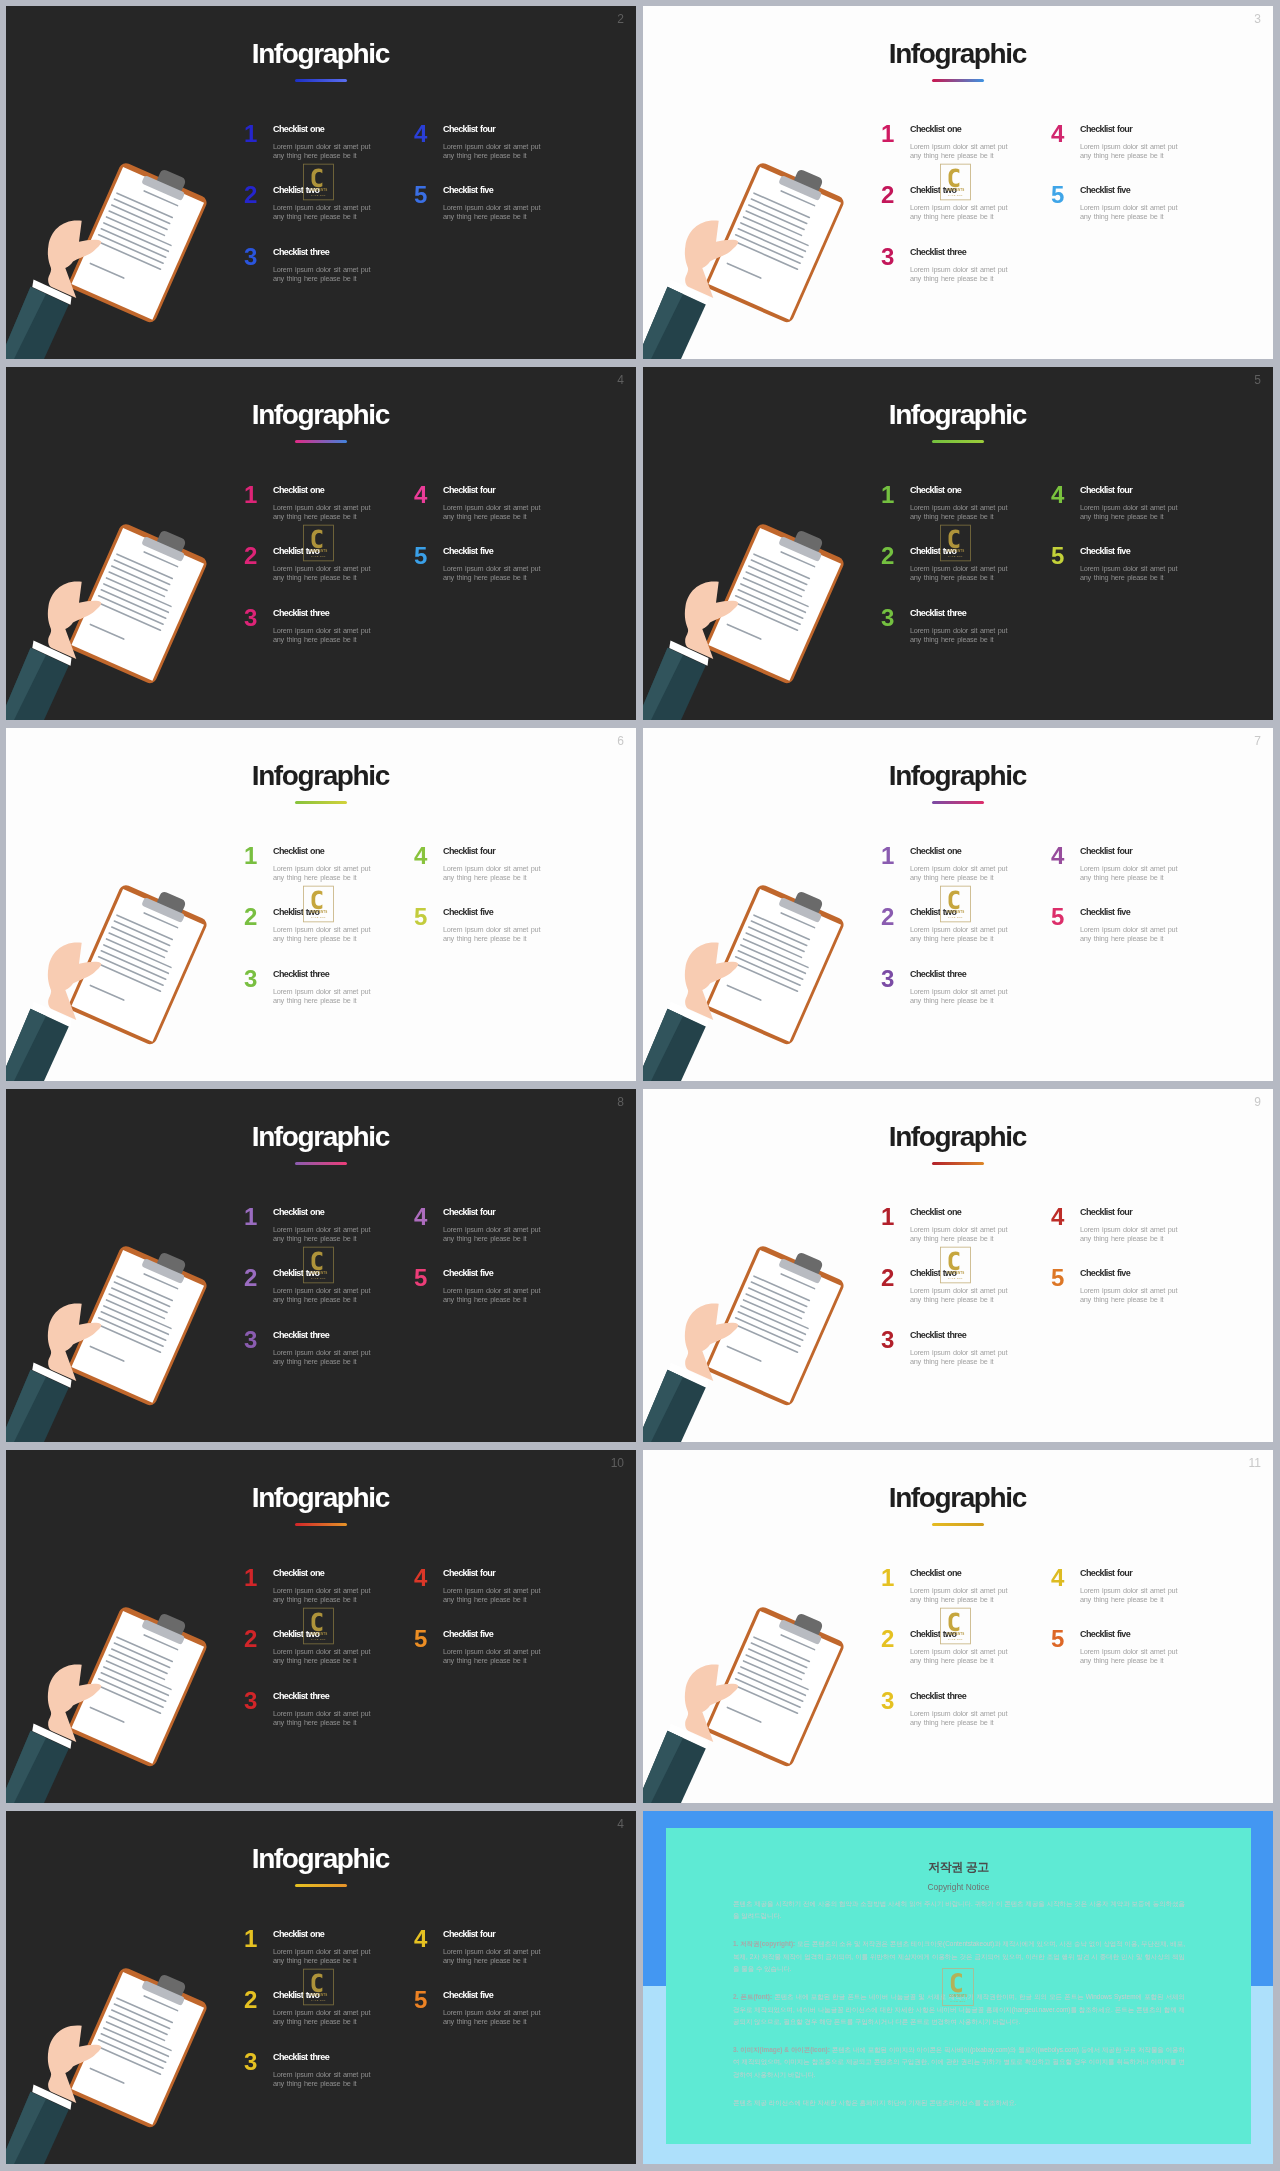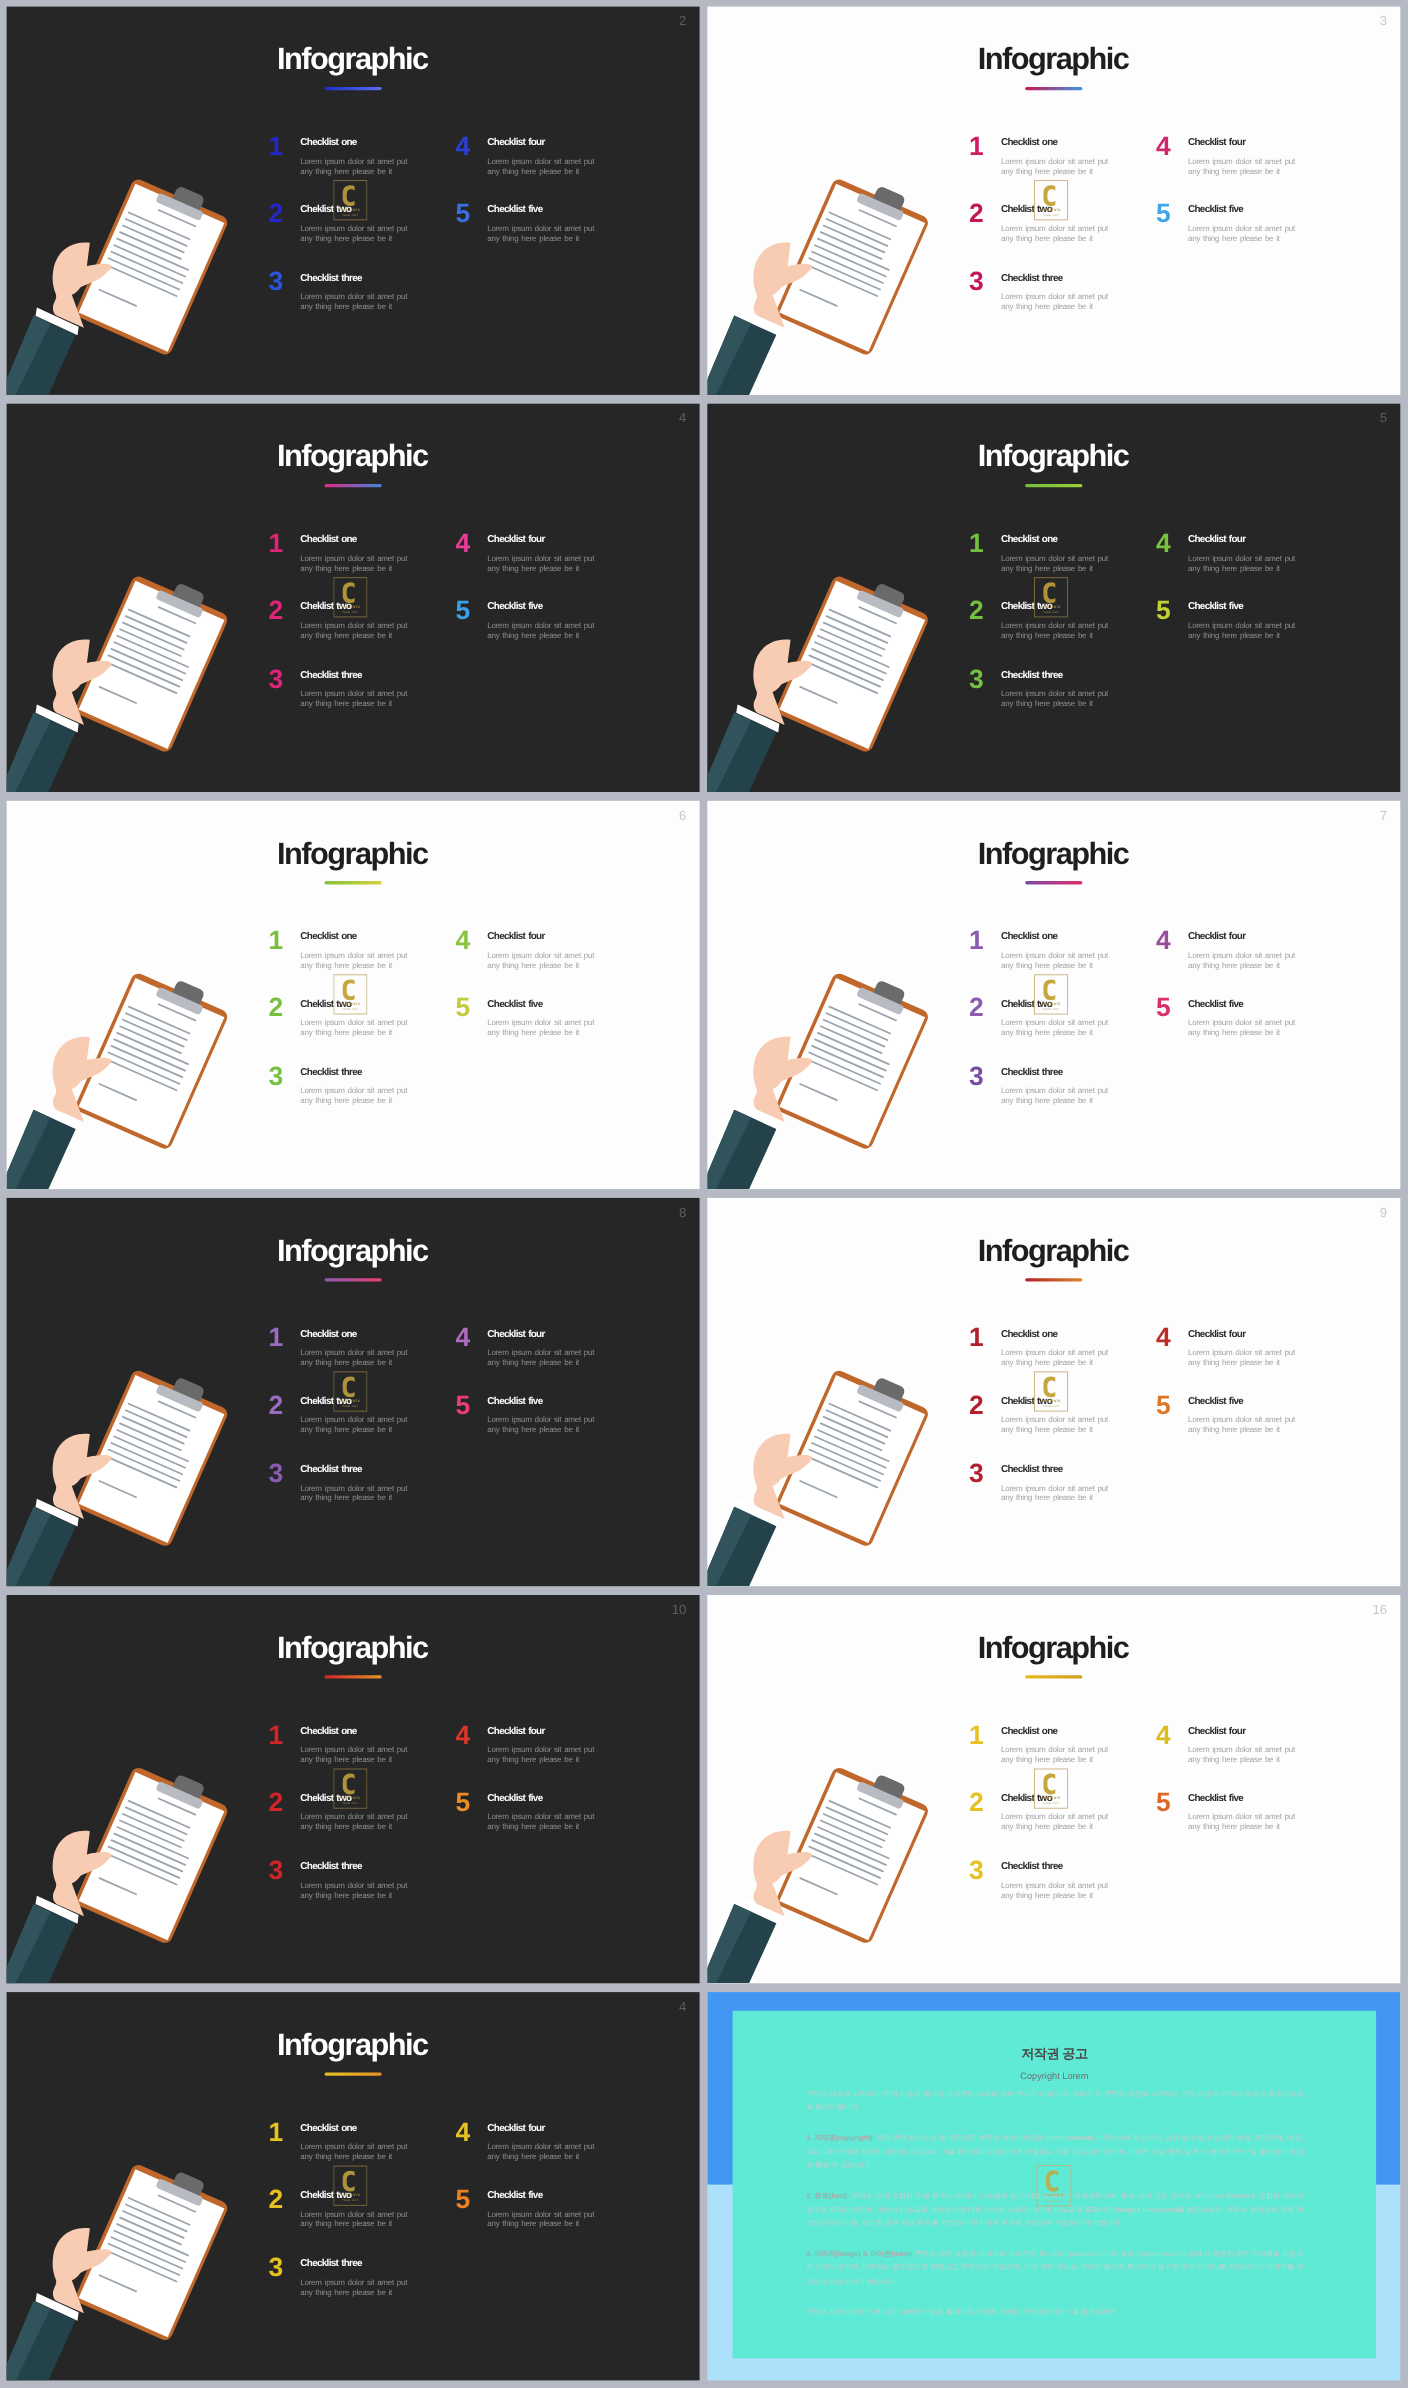--- a/index.html
+++ b/index.html
@@ -628,21 +628,21 @@
             <rect x="92" y="244.5" width="72" height="1.6" rx="0.8"></rect>
             <rect x="92" y="251" width="72" height="1.6" rx="0.8"></rect>
             <rect x="96" y="274" width="38" height="1.6" rx="0.8"></rect>
           </g>
           <rect x="124" y="159" width="27" height="17" rx="5" fill="#6a6a6a"></rect>
           <rect x="111" y="172" width="44" height="9" rx="3" fill="#b8bbc1"></rect>
         </g>
         <path d="M75.7 214.7 C 57 212.5, 45 224, 42.5 239 C 40.6 250.5, 43.2 257, 44.8 261.5 C 46.2 265.5, 42.6 269, 42.2 272.5 C 41.8 276.4, 43 279.5, 45.7 281.1 L 70.3 292 L 59.3 262 C 62 261, 65 258.5, 67 255.4 C 73 252, 84 249, 88.3 244.5 C 93.5 239.8, 96.5 237, 94.8 235.2 C 92.5 232.7, 82 233.5, 73 235.8 Z" fill="#f8ccb2"></path>
         <path d="M27.5 273.5 L65.5 291 L64.5 298.8 L26.3 281 Z" fill="#ffffff"></path>
       </svg>
-      <div class="pnum">16</div>
+      <div class="pnum">11</div>
       <div class="title">Infographic</div>
       <div class="uline" style="background: linear-gradient(90deg, rgb(229, 187, 34) 0%, rgb(209, 157, 30) 100%);"></div>
       <div class="it" style="left:238px;top:118px">
         <div class="num" style="color: rgb(229, 193, 34);">1</div>
         <div class="ih">Checklist one</div>
         <div class="ib">Lorem ipsum dolor sit amet put any thing here please be it</div>
       </div>
       <div class="it" style="left:238px;top:179px">
         <div class="num" style="color: rgb(229, 193, 34);">2</div>
         <div class="ih">Cheklist two</div>
@@ -730,21 +730,21 @@
         <rect x="0.5" y="0.5" width="32" height="38" fill="none" stroke="#8a7a42" stroke-width="0.9"></rect>
         <path d="M20.6 6.1 L20.6 10.2 C19.5 9.2 18.3 8.8 17.0 8.8 C14.6 8.8 13.0 10.5 13.0 13.4 L13.0 16.8 C 13.0 19.7 14.6 21.4 17.0 21.4 C 18.3 21.4 19.5 21.0 20.6 20.1 L 20.6 24.1 C 19.4 24.8 18.0 25.1 16.4 25.1 C 12.0 25.1 9.1 22.2 9.1 17.4 L 9.1 12.7 C 9.1 7.9 12.0 5.0 16.4 5.0 C 18.0 5.0 19.4 5.4 20.6 6.1 Z" fill="#c6a63e"></path>
         <text x="16.5" y="29.6" font-family="Liberation Sans,sans-serif" font-size="3.2" font-weight="700" letter-spacing="0.15" fill="#b89a45" text-anchor="middle">CONTENTS</text>
         <text x="16.5" y="34.6" font-family="Liberation Sans,sans-serif" font-size="2.5" letter-spacing="0.45" fill="#c0a256" text-anchor="middle">TAKE OUT</text>
       </svg>
     </div>
 <div class="cslide">
       <div class="cband"></div>
       <div class="cpaper">
         <div class="cttl">저작권 공고</div>
-        <div class="csub">Copyright Lorem</div>
+        <div class="csub">Copyright Notice</div>
       </div>
       <div class="cbody">
         <p>콘텐츠 제공을 시작하기 전에 사용의 협약과 소정방법 사세히 읽어 주시기 바랍니다. 귀하가 이 콘텐츠 제공을 시작하는 것은 사용자 계약과 보증에 동의하셨음을 알려드립니다.</p>
         <p><b>1. 저작권(copyright):</b> 모든 콘텐츠의 소유 및 저작권은 콘텐츠 테이크아웃(Contentstakeout)과 제작사에게 있으며, 사전 승낙 없이 상업적 이용, 무단전재, 배포, 복제, 2차 저작물 제작이 엄격히 금지되며, 이를 위반하여 제삼자에게 이용하는 것은 금지되어 있으며, 이러한 조업 행위 발견 시 중대한 민사 및 형사상의 책임을 물을 수 있습니다.</p>
         <p><b>2. 폰트(font):</b> 콘텐츠 내에 포함된 한글 폰트는 네이버 나눔글꼴 및 서체로 제작사가 제작권한이며, 한글 외의 모든 폰트는 Windows System에 포함된 서체의 경우로 제작되었으며, 네이버 나눔글꼴 라이선스에 대한 자세한 사항은 네이버 나눔글꼴 홈페이지(hangeul.naver.com)를 참조하세요. 폰트는 콘텐츠의 함께 제공되지 않으므로, 필요할 경우 해당 폰트를 구입하시거나 다른 폰트로 변경하여 사용하시기 바랍니다.</p>
         <p><b>3. 이미지(image) &amp; 아이콘(icon):</b> 콘텐츠 내에 포함된 이미지와 아이콘은 픽사베이(pixabay.com)와 웹로이(webolys.com) 등에서 제공한 무료 저작물을 이용하여 제작되었으며, 이미지는 참조용으로 제공되고 콘텐츠의 구입권한, 이에 관한 권리는 귀하가 별도로 확인하고 필요할 경우 이미지를 취득하거나 이미지를 변경하여 사용하시기 바랍니다.</p>
         <p>콘텐츠 제공 라이선스에 대한 자세한 사항은 홈페이지 하단에 기재된 콘텐츠라이선스를 참조하세요.</p>
       </div>
       <svg class="cwm" viewBox="0 0 33 39" opacity="0.82" xmlns="http://www.w3.org/2000/svg">
         <rect x="0.5" y="0.5" width="32" height="38" fill="none" stroke="#c2ae82" stroke-width="0.9"></rect>

